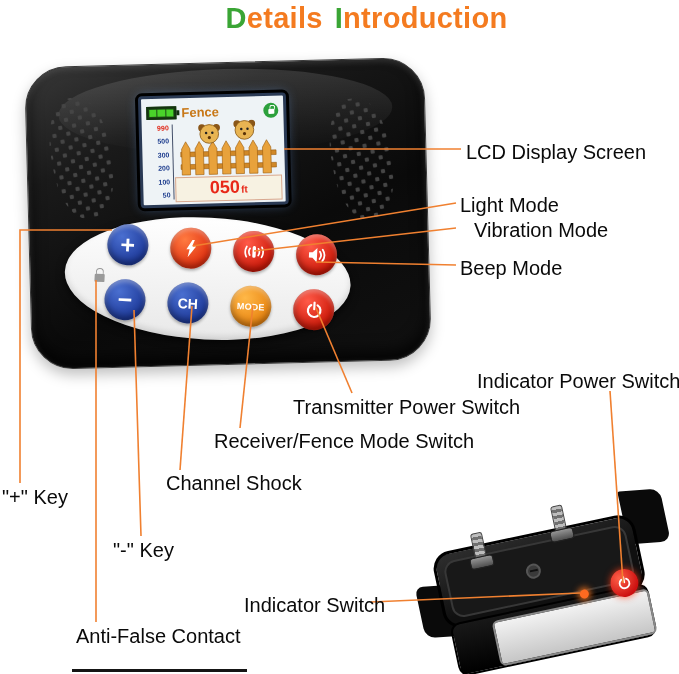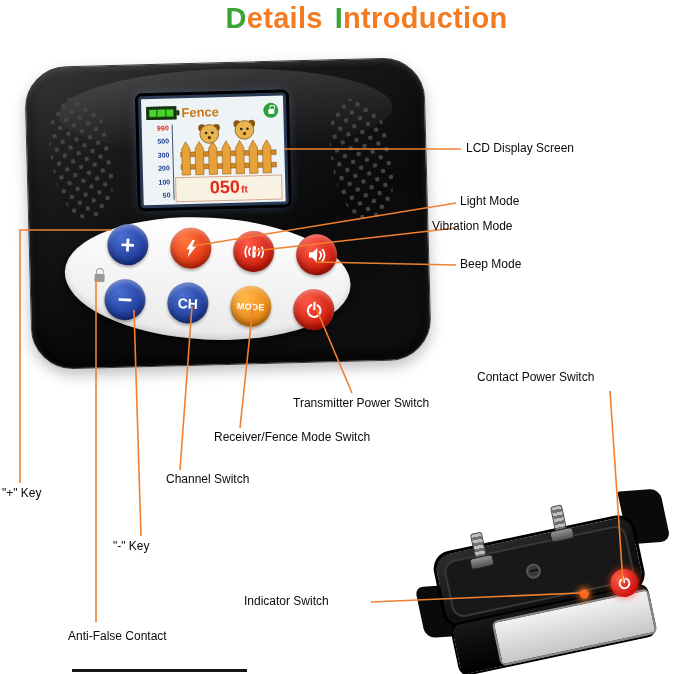--- a/index.html
+++ b/index.html
@@ -9,33 +9,33 @@
   
   .title { position:absolute; left:0; right:0; top:2px; text-align:center; padding-left:54px;
            font-size:29px; font-weight:800; letter-spacing:.3px; z-index:6; }
   .t-green { color:#3aa535; } .t-orange { color:#f47b20; } .gap { margin-left:12px; }
 
   
   .lines { position:absolute; left:0; top:0; z-index:5; pointer-events:none; }
   .lines polyline { stroke:#f08030; stroke-width:1.6; fill:none; }
 
   
-  .lbl { position:absolute; z-index:6; font-size:12px; color:#0a0a0a; white-space:nowrap; }
+  .lbl { position:absolute; z-index:6; font-size:20px; color:#0a0a0a; white-space:nowrap; }
   .lbl-lcd { left:466px; top:141px; }
   .lbl-shock { left:460px; top:194px; }
-  .lbl-vib { left:432px; top:219px; }
+  .lbl-vib { left:474px; top:219px; }
   .lbl-beep { left:460px; top:257px; }
   .lbl-rxpow { left:477px; top:370px; }
   .lbl-txpow { left:293px; top:396px; }
   .lbl-mode { left:214px; top:430px; }
   .lbl-ch { left:166px; top:472px; }
   .lbl-plus { left:2px; top:486px; }
   .lbl-minus { left:113px; top:539px; }
   .lbl-ind { left:244px; top:594px; }
-  .lbl-anti { left:68px; top:626px; line-height:21px;text-align:center; }
+  .lbl-anti { left:76px; top:626px; line-height:21px;text-align:center; }
 
   .bottom-rule { position:absolute; left:72px; top:669px; width:175px; height:3px; background:#151515; z-index:2; }
 
   
   .transmitter { position:absolute; left:28px; top:62px; width:400px; height:303px; z-index:1;
     background:linear-gradient(155deg,#383838 0%,#1a1a1a 25%,#0a0a0a 60%,#111 100%);
     border:1px solid #3a3a3a; border-radius:42px; transform:rotate(-1.5deg);
     box-shadow:inset 0 2px 6px rgba(255,255,255,.15), inset 0 -8px 16px rgba(0,0,0,.85), 0 6px 14px rgba(0,0,0,.25); }
   .transmitter::before { content:""; position:absolute; left:8%; top:2%; width:84%; height:28%;
     border-radius:50%; background:linear-gradient(rgba(255,255,255,.13),rgba(255,255,255,0)); }
@@ -267,24 +267,24 @@
           <line x1="10" y1="1.5" x2="10" y2="9" stroke="#fff" stroke-width="2.6" stroke-linecap="round"></line>
         </svg>
       </div>
     </div>
   </div>
 
   <div class="lbl lbl-lcd">LCD Display Screen</div>
   <div class="lbl lbl-shock">Light Mode</div>
   <div class="lbl lbl-vib">Vibration Mode</div>
   <div class="lbl lbl-beep">Beep Mode</div>
-  <div class="lbl lbl-rxpow">Contact Power Switch</div>
+  <div class="lbl lbl-rxpow">Indicator Power Switch</div>
   <div class="lbl lbl-txpow">Transmitter Power Switch</div>
   <div class="lbl lbl-mode">Receiver/Fence Mode Switch</div>
-  <div class="lbl lbl-ch">Channel Switch</div>
+  <div class="lbl lbl-ch">Channel Shock</div>
   <div class="lbl lbl-plus">"+" Key</div>
   <div class="lbl lbl-minus">"-" Key</div>
   <div class="lbl lbl-ind">Indicator Switch</div>
   <div class="lbl lbl-anti">
     <div>Anti-False Contact</div>
   </div>
 
   <div class="bottom-rule"></div>
 </div>
 

